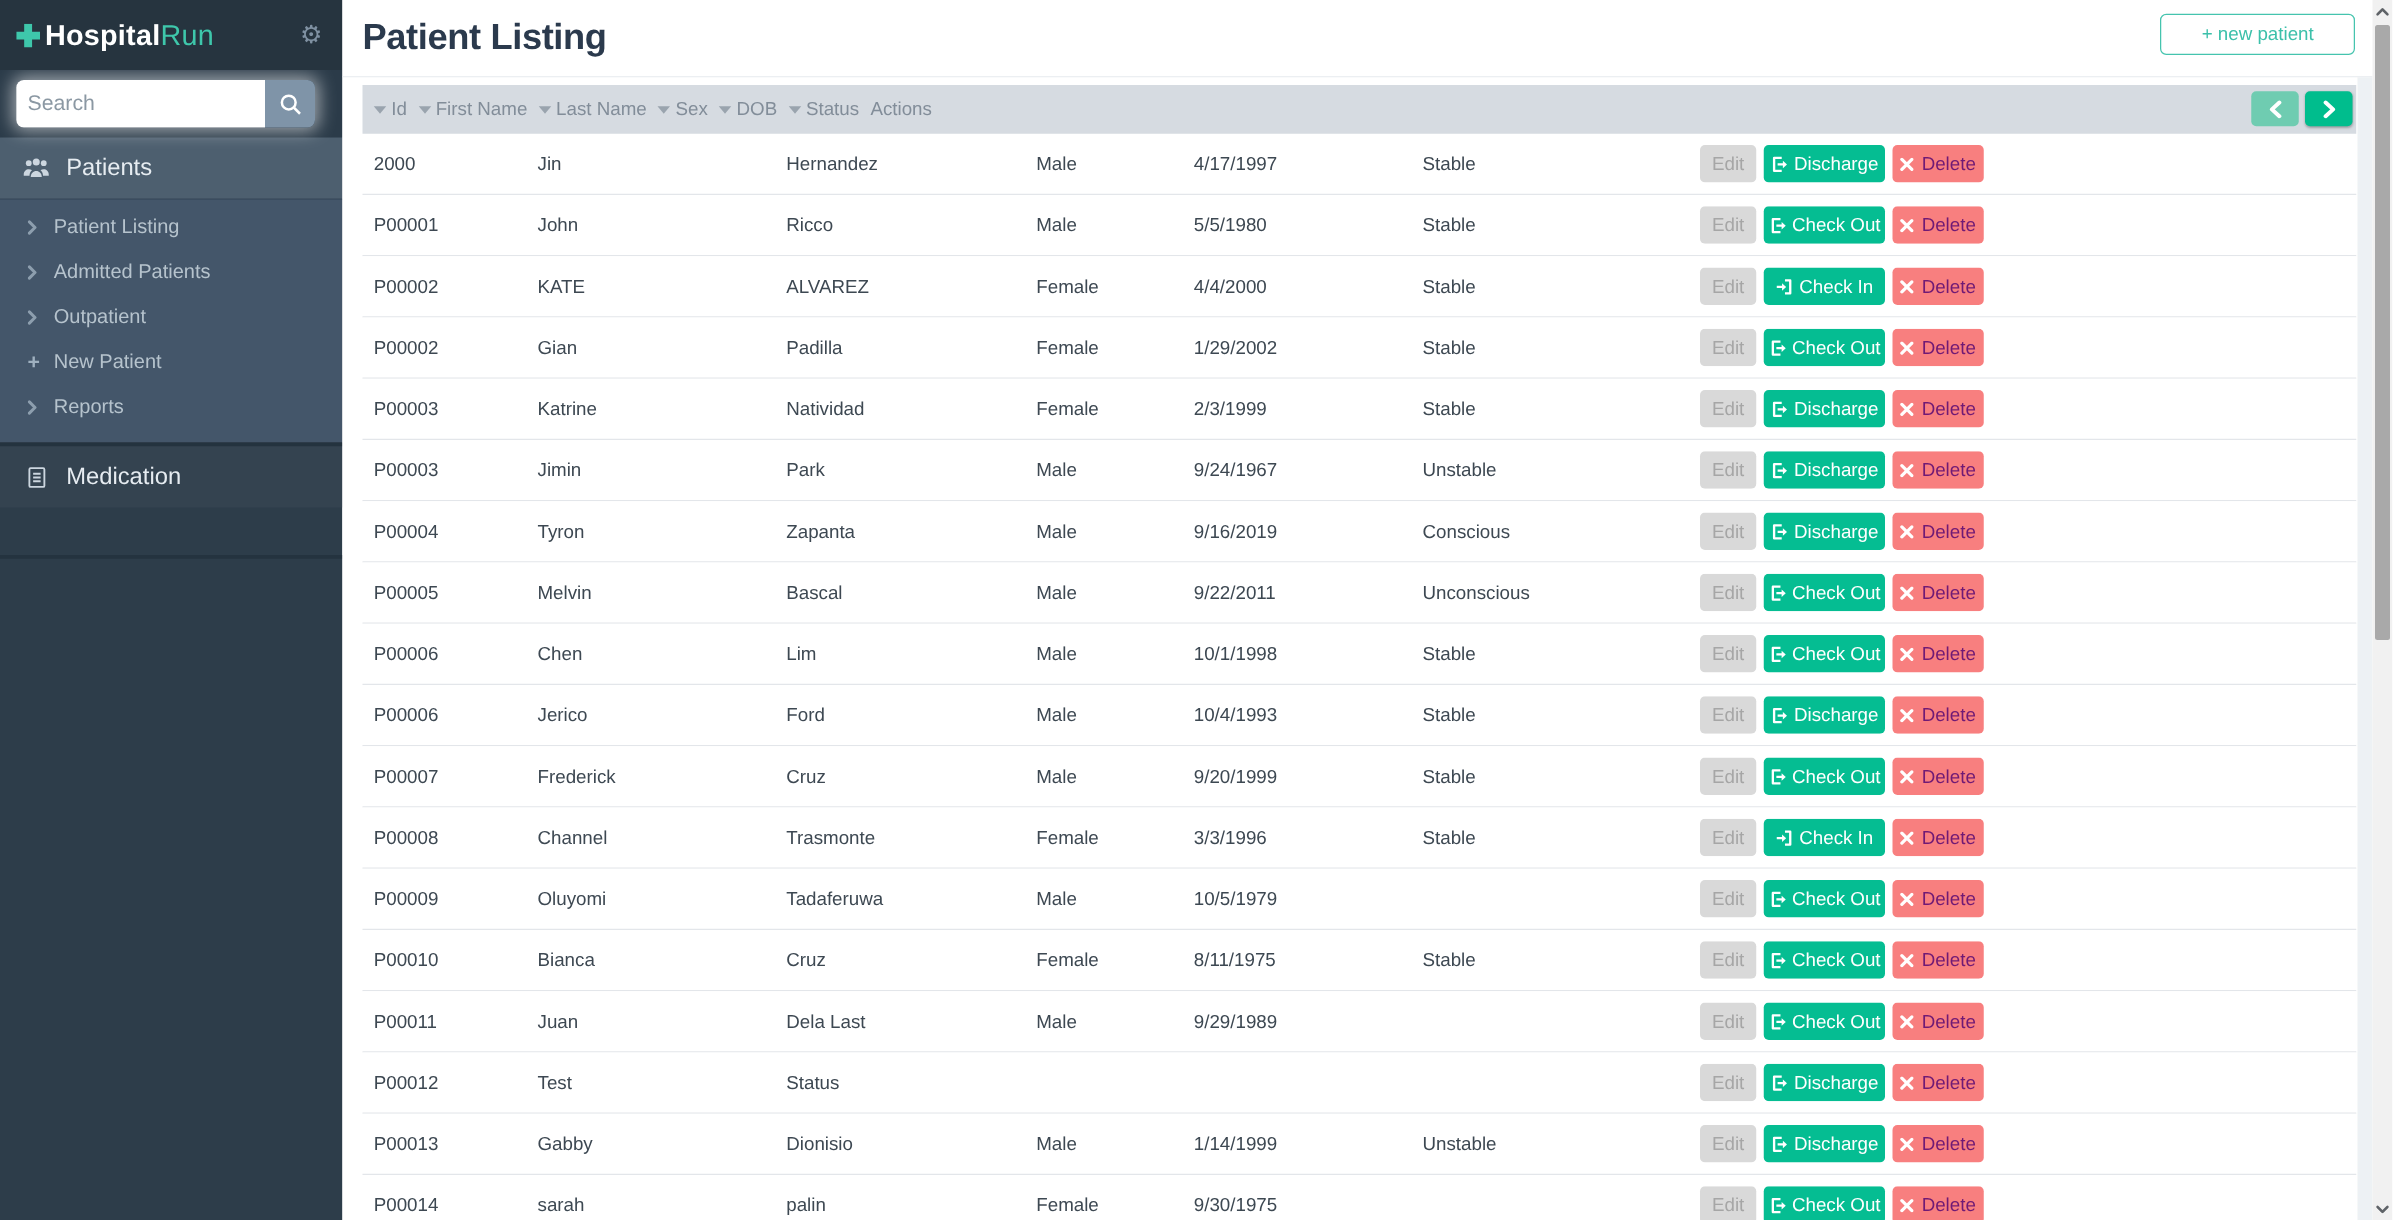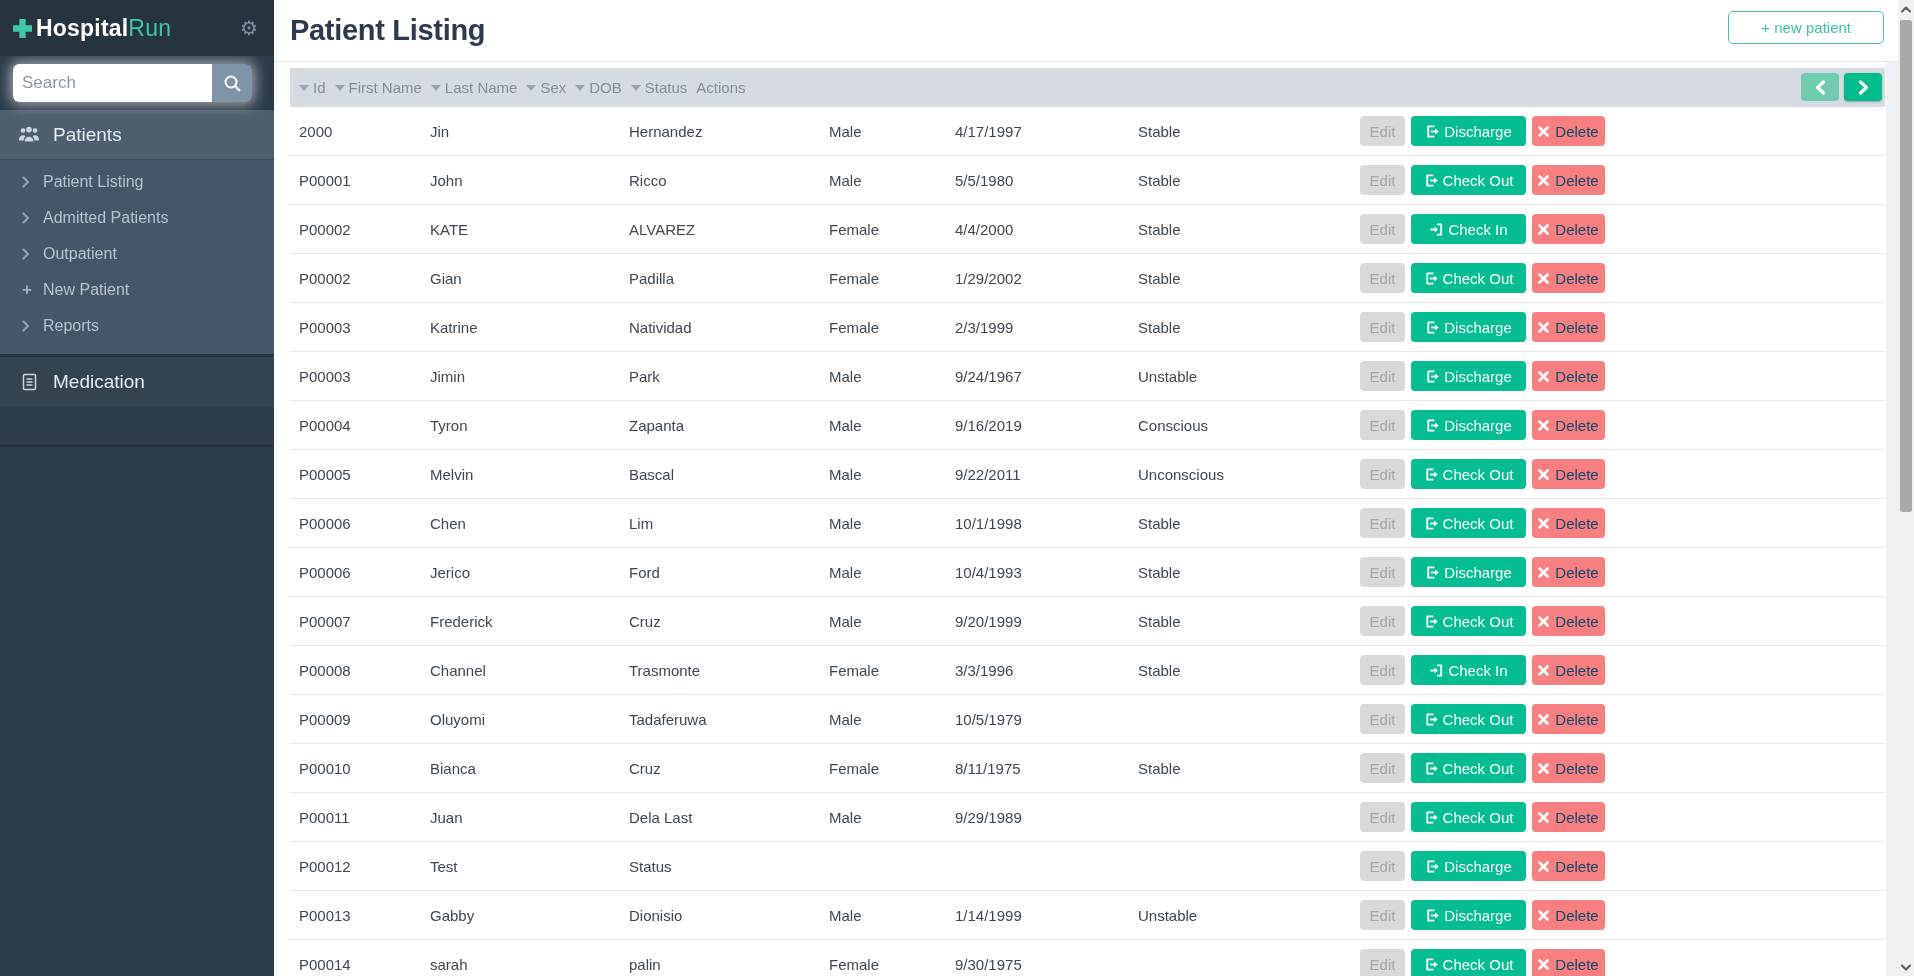--- a/index.html
+++ b/index.html
@@ -49,22 +49,22 @@
   .pg-btn { width:38px; height:28px; border:none; border-radius:4px; display:flex; align-items:center; justify-content:center; cursor:pointer; }
   .pg-prev { background:#6fccb1; }
   .pg-next { background:#00bd8d; box-shadow:0 1px 2px rgba(0,0,0,.28); }
 
   .tbody {}
   .trow { height:49px; display:flex; align-items:center; border-bottom:1px solid #e3e6ea; background:#fff; }
   .td { padding-left:9px; color:#3d4852; font-size:15px; white-space:nowrap; overflow:hidden; }
   .td-actions { display:flex; align-items:center; gap:6px; padding-left:2px; }
   .btn { height:30px; border:none; border-radius:4px; font-size:15px; display:inline-flex; align-items:center; justify-content:center; cursor:pointer; font-family:"Liberation Sans",sans-serif; }
   .btn-edit { width:45px; background:#d9d9d9; color:#a6a6a6; }
-  .btn-action { width:115px; background:#05bd92; color:#fff; gap:4px; }
-  .btn-delete { width:73px; background:#f87f7f; color:#0c4a6e; gap:6px;align-items:center; }
+  .btn-action { width:97px; background:#05bd92; color:#fff; gap:4px; }
+  .btn-delete { width:73px; background:#f87f7f; color:#701a75; gap:6px;align-items:center; }
   .btn svg { flex:none; }
 
   
   .scrollbar { position:relative; width:16px; height:976px; background:#f1f1f1; flex:none; }
   .sb-arrow { position:absolute; left:0; width:16px; height:16px; display:flex; align-items:center; justify-content:center; color:#5f6368; cursor:pointer; }
   .sb-up { top:1px; } .sb-down { bottom:1px; }
   .sb-thumb { position:absolute; left:2px; top:20px; width:12px; height:492px; background:#a9a9a9; border-radius:2px; cursor:pointer; }
 </style>
 </head>
 <body>

